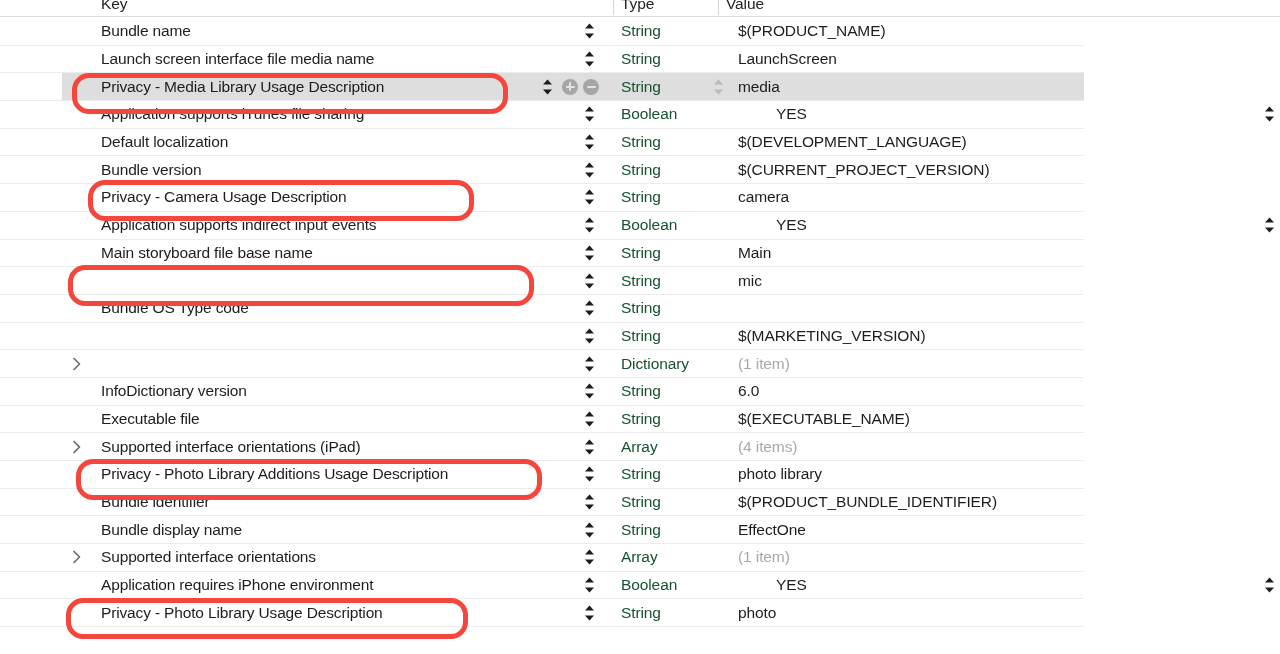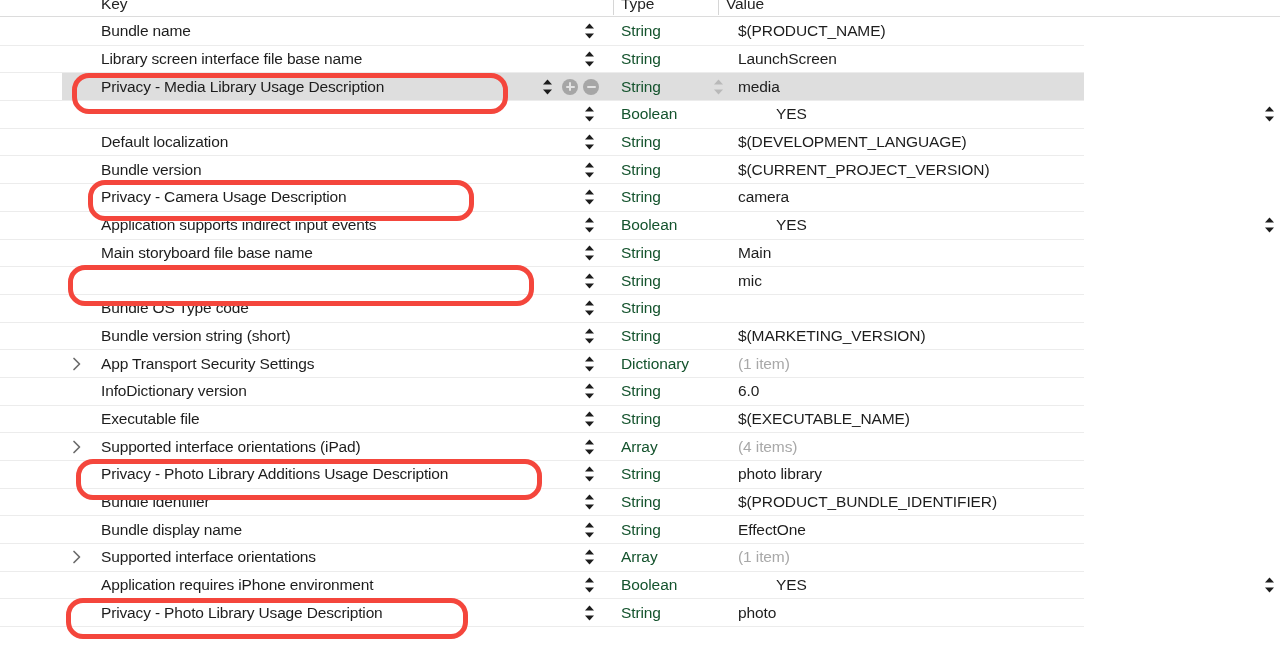--- a/index.html
+++ b/index.html
@@ -223,21 +223,21 @@
           <svg width="13" height="17" viewBox="0 0 13 17" fill="none" xmlns="http://www.w3.org/2000/svg">
             <path d="M6.5 1 L11 6 L2 6 Z" fill="currentColor"></path>
             <path d="M6.5 16 L11 11 L2 11 Z" fill="currentColor"></path>
           </svg>
         </div>
         <div class="cell-type">String</div>
         <div class="cell-value">$(PRODUCT_NAME)</div>
       </div>
       <div class="row">
         <div class="row-indent"></div>
-        <div class="cell-key">Library screen interface file base name</div>
+        <div class="cell-key">Launch screen interface file media name</div>
         <div class="stepper">
           <svg width="13" height="17" viewBox="0 0 13 17" fill="none" xmlns="http://www.w3.org/2000/svg">
             <path d="M6.5 1 L11 6 L2 6 Z" fill="currentColor"></path>
             <path d="M6.5 16 L11 11 L2 11 Z" fill="currentColor"></path>
           </svg>
         </div>
         <div class="cell-type">String</div>
         <div class="cell-value">LaunchScreen</div>
       </div>
       <div class="row selected">
@@ -255,20 +255,21 @@
           <svg width="13" height="17" viewBox="0 0 13 17" fill="none" xmlns="http://www.w3.org/2000/svg">
             <path d="M6.5 1 L11 6 L2 6 Z" fill="currentColor"></path>
             <path d="M6.5 16 L11 11 L2 11 Z" fill="currentColor"></path>
           </svg>
         </div>
         <div class="cell-type">String</div>
         <div class="cell-value">media</div>
       </div>
       <div class="row">
         <div class="row-indent"></div>
+        <div class="cell-key">Application supports iTunes file sharing</div>
         <div class="stepper">
           <svg width="13" height="17" viewBox="0 0 13 17" fill="none" xmlns="http://www.w3.org/2000/svg">
             <path d="M6.5 1 L11 6 L2 6 Z" fill="currentColor"></path>
             <path d="M6.5 16 L11 11 L2 11 Z" fill="currentColor"></path>
           </svg>
         </div>
         <div class="stepper-far">
           <svg width="13" height="17" viewBox="0 0 13 17" fill="none" xmlns="http://www.w3.org/2000/svg">
             <path d="M6.5 1 L11 6 L2 6 Z" fill="currentColor"></path>
             <path d="M6.5 16 L11 11 L2 11 Z" fill="currentColor"></path>
@@ -360,38 +361,36 @@
         <div class="stepper">
           <svg width="13" height="17" viewBox="0 0 13 17" fill="none" xmlns="http://www.w3.org/2000/svg">
             <path d="M6.5 1 L11 6 L2 6 Z" fill="currentColor"></path>
             <path d="M6.5 16 L11 11 L2 11 Z" fill="currentColor"></path>
           </svg>
         </div>
         <div class="cell-type">String</div>
       </div>
       <div class="row">
         <div class="row-indent"></div>
-        <div class="cell-key">Bundle version string (short)</div>
         <div class="stepper">
           <svg width="13" height="17" viewBox="0 0 13 17" fill="none" xmlns="http://www.w3.org/2000/svg">
             <path d="M6.5 1 L11 6 L2 6 Z" fill="currentColor"></path>
             <path d="M6.5 16 L11 11 L2 11 Z" fill="currentColor"></path>
           </svg>
         </div>
         <div class="cell-type">String</div>
         <div class="cell-value">$(MARKETING_VERSION)</div>
       </div>
       <div class="row">
         <div class="row-indent"></div>
         <div class="disclosure">
           <svg width="10" height="14" viewBox="0 0 10 14" fill="none" xmlns="http://www.w3.org/2000/svg">
             <path d="M2 1.5 L7.5 7 L2 12.5" stroke="currentColor" stroke-width="1.7" stroke-linecap="round" stroke-linejoin="round"></path>
           </svg>
         </div>
-        <div class="cell-key">App Transport Security Settings</div>
         <div class="stepper">
           <svg width="13" height="17" viewBox="0 0 13 17" fill="none" xmlns="http://www.w3.org/2000/svg">
             <path d="M6.5 1 L11 6 L2 6 Z" fill="currentColor"></path>
             <path d="M6.5 16 L11 11 L2 11 Z" fill="currentColor"></path>
           </svg>
         </div>
         <div class="cell-type">Dictionary</div>
         <div class="cell-value muted">(1 item)</div>
       </div>
       <div class="row">

